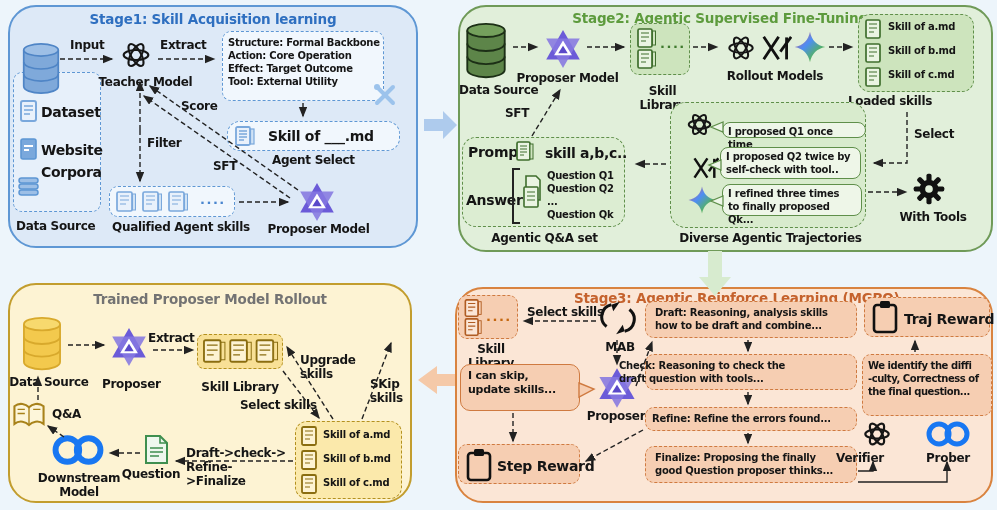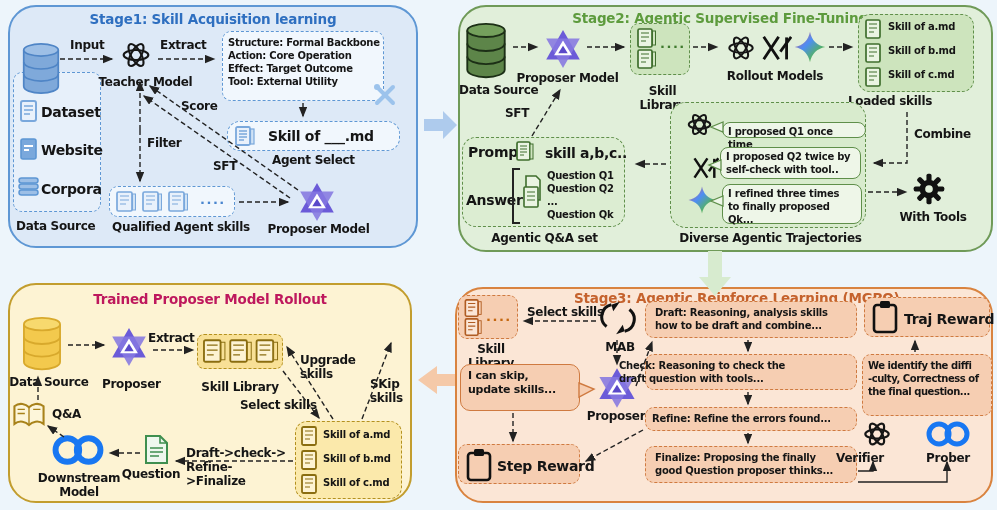--- a/index.html
+++ b/index.html
@@ -40,21 +40,21 @@
 </head>
 <body>
 
 <div class="panel p1" style="left:8px;top:5px;width:410px;height:243px"></div>
 <div class="panel p2" style="left:458px;top:5px;width:535px;height:247px"></div>
 <div class="panel p4" style="left:8px;top:283px;width:404px;height:220px"></div>
 <div class="panel p3" style="left:455px;top:287px;width:538px;height:216px"></div>
 
 <div class="ptitle" style="left:63px;top:11px;width:300px;color:#2e6fc0">Stage1: Skill Acquisition learning</div>
 <div class="ptitle" style="left:570px;top:10px;width:300px;color:#5d9b3d">Stage2: Agentic Supervised Fine-Tuning</div>
-<div class="ptitle" style="left:60px;top:291px;width:300px;color:#be185d">Trained Proposer Model Rollout</div>
+<div class="ptitle" style="left:60px;top:291px;width:300px;color:#737373">Trained Proposer Model Rollout</div>
 <div class="ptitle" style="left:574px;top:290px;width:300px;color:#c5622d">Stage3: Agentic Reinforce Learning (MGPO)</div>
 
 <div class="dbox db1b" style="left:13px;top:72px;width:88px;height:140px"></div>
 <svg class="abs" style="left:22px;top:40px" width="38" height="58" viewBox="0 0 44 62">
   <path d="M2 9 v42 a20 8 0 0 0 40 0 v-42" fill="#7fa9da" stroke="#4f85c6" stroke-width="2"></path>
   <ellipse cx="22" cy="9" rx="20" ry="7" fill="#9dbfe6" stroke="#4f85c6" stroke-width="2"></ellipse>
   <path d="M2 23 a20 8 0 0 0 40 0 M2 37 a20 8 0 0 0 40 0" fill="none" stroke="#4f85c6" stroke-width="2"></path>
 </svg>
 <svg class="abs" style="left:20px;top:100px" width="17" height="22" viewBox="0 0 17 22">
   <rect x="1" y="1" width="15" height="20" rx="2" fill="#e9f1fb" stroke="#7aa8dc" stroke-width="2"></rect>
@@ -66,21 +66,21 @@
   <path d="M4 8h9M4 12h5" stroke="#fff" stroke-width="1.8"></path>
 </svg>
 <div class="lab s" style="left:41px;top:142px">Website</div>
 <svg class="abs" style="left:18px;top:177px" width="21" height="20" viewBox="0 0 21 20">
   <g fill="#9dbfe6" stroke="#5e97d4" stroke-width="1.5">
     <rect x="1" y="13" width="19" height="5" rx="2.5"></rect>
       <rect x="1" y="7" width="19" height="5" rx="2.5"></rect>
       <rect x="1" y="1" width="19" height="5" rx="2.5"></rect>
   </g>
 </svg>
-<div class="lab s" style="left:41px;top:181px">Corpora</div>
+<div class="lab s" style="left:41px;top:164px">Corpora</div>
 <div class="lab" style="left:16px;top:219px">Data Source</div>
 
 <div class="lab" style="left:70px;top:38px">Input</div>
 <svg class="abs" style="left:117px;top:36px" width="38" height="38" viewBox="0 0 40 40">
   <g stroke="#151515" stroke-width="2.2" fill="none">
     <ellipse cx="20" cy="20" rx="13" ry="5.2"></ellipse>
     <ellipse cx="20" cy="20" rx="13" ry="5.2" transform="rotate(60 20 20)"></ellipse>
     <ellipse cx="20" cy="20" rx="13" ry="5.2" transform="rotate(120 20 20)"></ellipse>
   </g>
 </svg>
@@ -212,21 +212,21 @@
   <g stroke="#3f6e2d" stroke-width="1.2">
       <path d="M4 5h8M4 9h8M4 13h5"></path>
       <path d="M4 29h8M4 33h8M4 37h5"></path>
       <path d="M4 53h8M4 57h8M4 61h5"></path>
     </g>
 </svg>
 <div class="t" style="left:888px;top:20px">Skill of a.md</div>
 <div class="t" style="left:888px;top:44px">Skill of b.md</div>
 <div class="t" style="left:888px;top:68px">Skill of c.md</div>
 <div class="lab c" style="left:840px;top:94px;width:100px">Loaded skills</div>
-<div class="lab" style="left:914px;top:127px">Combine</div>
+<div class="lab" style="left:914px;top:127px">Select</div>
 
 <div class="dbox db2l" style="left:462px;top:137px;width:163px;height:90px;border-radius:14px"></div>
 <div class="lab s" style="left:468px;top:144px">Prompt:</div>
 <svg class="abs" style="left:516px;top:141px" width="18" height="20" viewBox="0 0 18 20">
   <rect x="1" y="1" width="13" height="18" rx="1.5" fill="#eaf4e2" stroke="#3f6e2d" stroke-width="1.7"></rect>
   <path d="M4 5h7M4 8h7M4 11h7M4 14h4" stroke="#3f6e2d" stroke-width="1.2"></path>
   <rect x="14" y="3" width="3" height="15" fill="#cfe4c0" stroke="#3f6e2d" stroke-width="1"></rect>
 </svg>
 <div class="lab s" style="left:545px;top:145px">skill a,b,c..</div>
 <div class="lab s" style="left:466px;top:192px">Answer:</div>
@@ -261,21 +261,21 @@
       <path d="M29.5 3 V26"></path>
   </g>
 </svg>
 <div class="bub2" style="left:720px;top:147px;width:141px;height:32px">
   <div class="t" style="position:static">I proposed Q2 twice by
 self-check with tool..</div>
 </div>
 <svg class="abs" style="left:687px;top:185px" width="30" height="30" viewBox="0 0 40 40">
   <path d="M20 2 C22 12 28 18 38 20 C28 22 22 28 20 38 C18 28 12 22 2 20 C12 18 18 12 20 2 Z" fill="url(#gg)"></path>
 </svg>
-<div class="bub2" style="left:722px;top:184px;width:140px;height:40px">
+<div class="bub2" style="left:722px;top:184px;width:140px;height:32px">
   <div class="t" style="position:static">I refined three times
 to finally proposed Qk...</div>
 </div>
 <div class="lab c" style="left:673px;top:231px;width:195px">Diverse Agentic Trajectories</div>
 
 <svg class="abs" style="left:912px;top:172px" width="34" height="34" viewBox="0 0 40 40">
   <g fill="#111">
     <rect x="17" y="2" width="6" height="36" rx="2"></rect>
     <rect x="17" y="2" width="6" height="36" rx="2" transform="rotate(45 20 20)"></rect>
     <rect x="17" y="2" width="6" height="36" rx="2" transform="rotate(90 20 20)"></rect>

